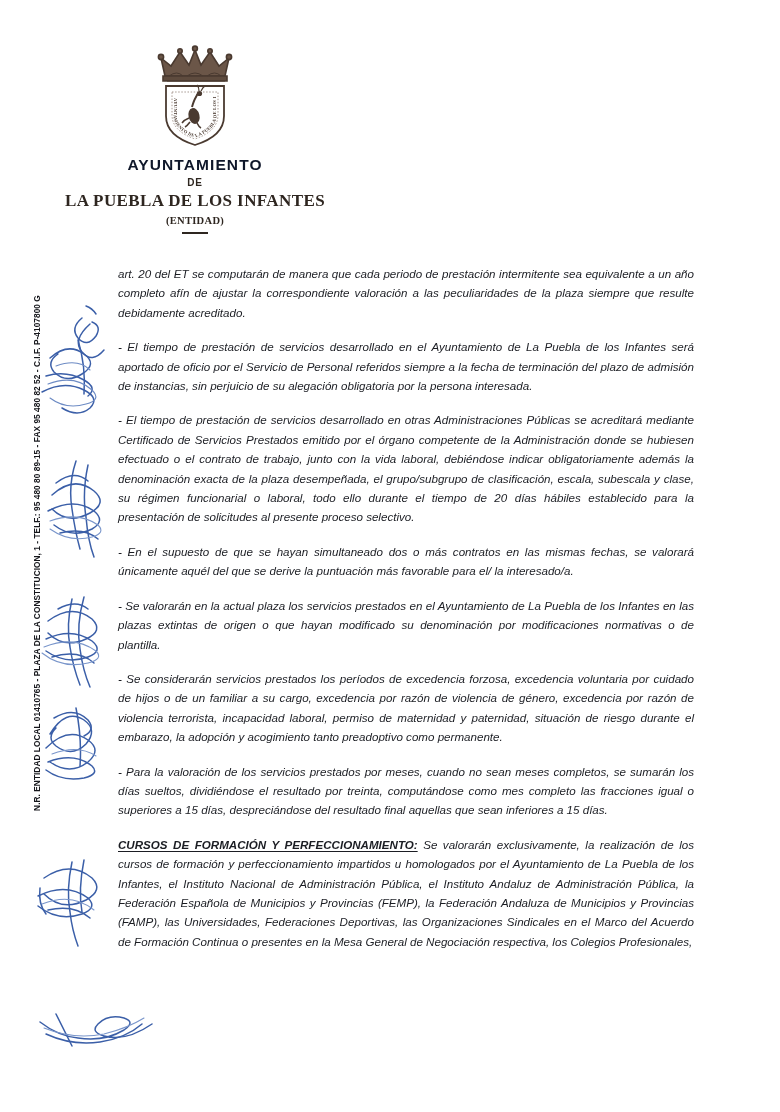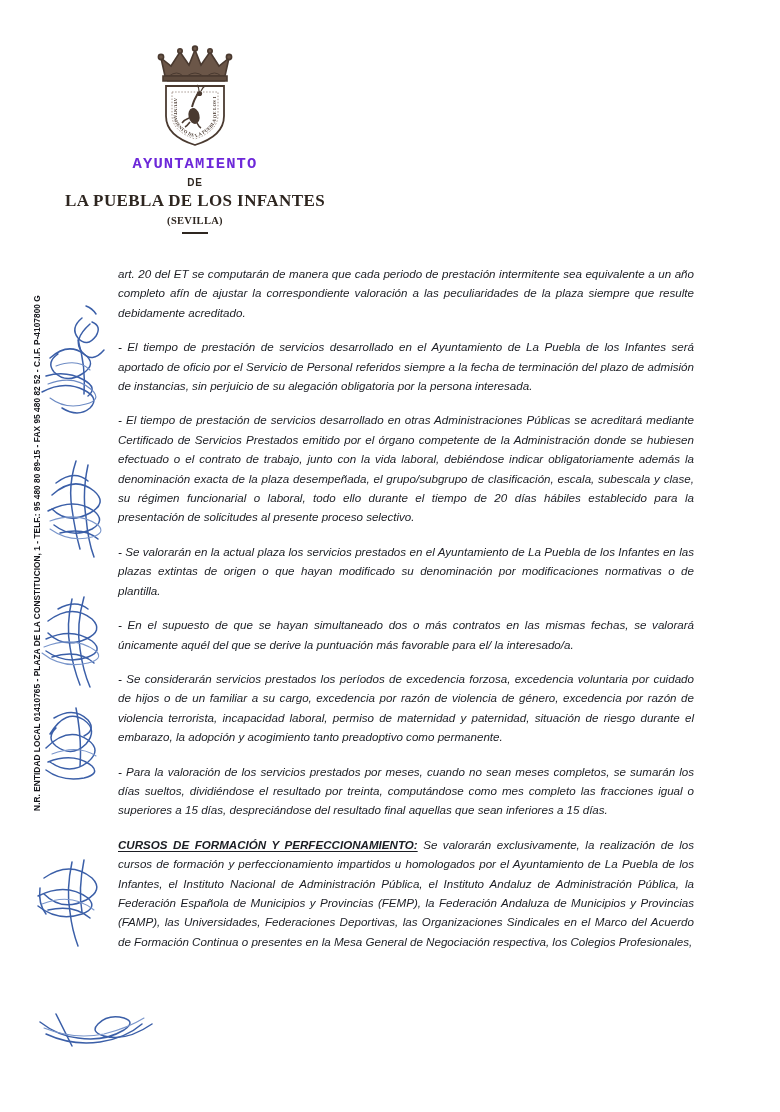--- a/index.html
+++ b/index.html
@@ -28,25 +28,25 @@
     text-align: center;
     color: #3a2f2a;
   }
   .crest {
     width: 96px;
     height: 104px;
     margin: 0 auto 8px auto;
     display: block;
   }
   .lh-line1 {
-    font-family: Liberation Mono, monospace;
+    font-family: Liberation Sans, sans-serif;
     font-size: 15.5px;
     font-weight: 700;
     letter-spacing: 1.1px;
-    color: #6d28d9;
+    color: #0f172a;
     line-height: 1.15;
   }
   .lh-line2 {
     font-family: Liberation Sans, sans-serif;
     font-size: 10px;
     font-weight: 700;
     letter-spacing: 0.8px;
     color: #2e2620;
     margin-top: 3px;
   }
@@ -169,21 +169,21 @@
         <path id="legendArc" d="M26.5 52 L26.5 71 Q26.5 86 48 93.5 Q69.5 86 69.5 71 L69.5 52"></path>
       </defs>
       <text font-family="Liberation Serif, serif" font-size="4.6" font-weight="bold" fill="#4a3a30" letter-spacing="0.25">
         <textPath href="#legendArc" startOffset="2%">AYUNTAMIENTO DE LA PUEBLA DE LOS INFANTES</textPath>
       </text>
     </svg>
 
     <div class="lh-line1">AYUNTAMIENTO</div>
     <div class="lh-line2">DE</div>
     <div class="lh-line3">LA PUEBLA DE LOS INFANTES</div>
-    <div class="lh-line4">(SEVILLA)</div>
+    <div class="lh-line4">(ENTIDAD)</div>
     <div class="lh-rule"></div>
   </div>
 
   <div class="side-wrap">
     <div class="side-inner">N.R. ENTIDAD LOCAL 01410765 - PLAZA DE LA CONSTITUCION, 1 - TELF.: 95 480 80 89-15 - FAX 95 480 82 52 - C.I.F. P-4107800 G</div>
   </div>
 
   <div class="sig" style="left:40px; top:300px;">
     <svg width="110" height="150" viewBox="0 0 110 150">
       <g fill="none" stroke="#3b5fa8" stroke-width="1.5" stroke-linecap="round">
@@ -276,22 +276,22 @@
         <path d="M8 28 q30 12 60 6 q24 -6 40 -16"></path>
       </g>
     </svg>
   </div>
 
   <div class="body-col">
 
     <p class="para">art. 20 del ET se computarán de manera que cada periodo de prestación intermitente sea equivalente a un año completo afín de ajustar la correspondiente valoración a las peculiaridades de la plaza siempre que resulte debidamente acreditado.</p>
     <p class="para">- El tiempo de prestación de servicios desarrollado en el Ayuntamiento de La Puebla de los Infantes será aportado de oficio por el Servicio de Personal referidos siempre a la fecha de terminación del plazo de admisión de instancias, sin perjuicio de su alegación obligatoria por la persona interesada.</p>
     <p class="para">- El tiempo de prestación de servicios desarrollado en otras Administraciones Públicas se acreditará mediante Certificado de Servicios Prestados emitido por el órgano competente de la Administración donde se hubiesen efectuado o el contrato de trabajo, junto con la vida laboral, debiéndose indicar obligatoriamente además la denominación exacta de la plaza desempeñada, el grupo/subgrupo de clasificación, escala, subescala y clase, su régimen funcionarial o laboral, todo ello durante el tiempo de 20 días hábiles establecido para la presentación de solicitudes al presente proceso selectivo.</p>
+    <p class="para">- En el supuesto de que se hayan simultaneado dos o más contratos en las mismas fechas, se valorará únicamente aquél del que se derive la puntuación más favorable para el/ la interesado/a.</p>
     <p class="para">- Se valorarán en la actual plaza los servicios prestados en el Ayuntamiento de La Puebla de los Infantes en las plazas extintas de origen o que hayan modificado su denominación por modificaciones normativas o de plantilla.</p>
-    <p class="para">- En el supuesto de que se hayan simultaneado dos o más contratos en las mismas fechas, se valorará únicamente aquél del que se derive la puntuación más favorable para el/ la interesado/a.</p>
     <p class="para">- Se considerarán servicios prestados los períodos de excedencia forzosa, excedencia voluntaria por cuidado de hijos o de un familiar a su cargo, excedencia por razón de violencia de género, excedencia por razón de violencia terrorista, incapacidad laboral, permiso de maternidad y paternidad, situación de riesgo durante el embarazo, la adopción y acogimiento tanto preadoptivo como permanente.</p>
     <p class="para">- Para la valoración de los servicios prestados por meses, cuando no sean meses completos, se sumarán los días sueltos, dividiéndose el resultado por treinta, computándose como mes completo las fracciones igual o superiores a 15 días, despreciándose del resultado final aquellas que sean inferiores a 15 días.</p>
 
     <p class="para"><span class="hdr-run">CURSOS DE FORMACIÓN Y PERFECCIONAMIENTO:</span><span> Se valorarán exclusivamente, la realización de los cursos de formación y perfeccionamiento impartidos u homologados por el Ayuntamiento de La Puebla de los Infantes, el Instituto Nacional de Administración Pública, el Instituto Andaluz de Administración Pública, la Federación Española de Municipios y Provincias (FEMP), la Federación Andaluza de Municipios y Provincias (FAMP), las Universidades, Federaciones Deportivas, las Organizaciones Sindicales en el Marco del Acuerdo de Formación Continua o presentes en la Mesa General de Negociación respectiva, los Colegios Profesionales,</span></p>
 
   </div>
 
 </div>
 
 </body></html>

